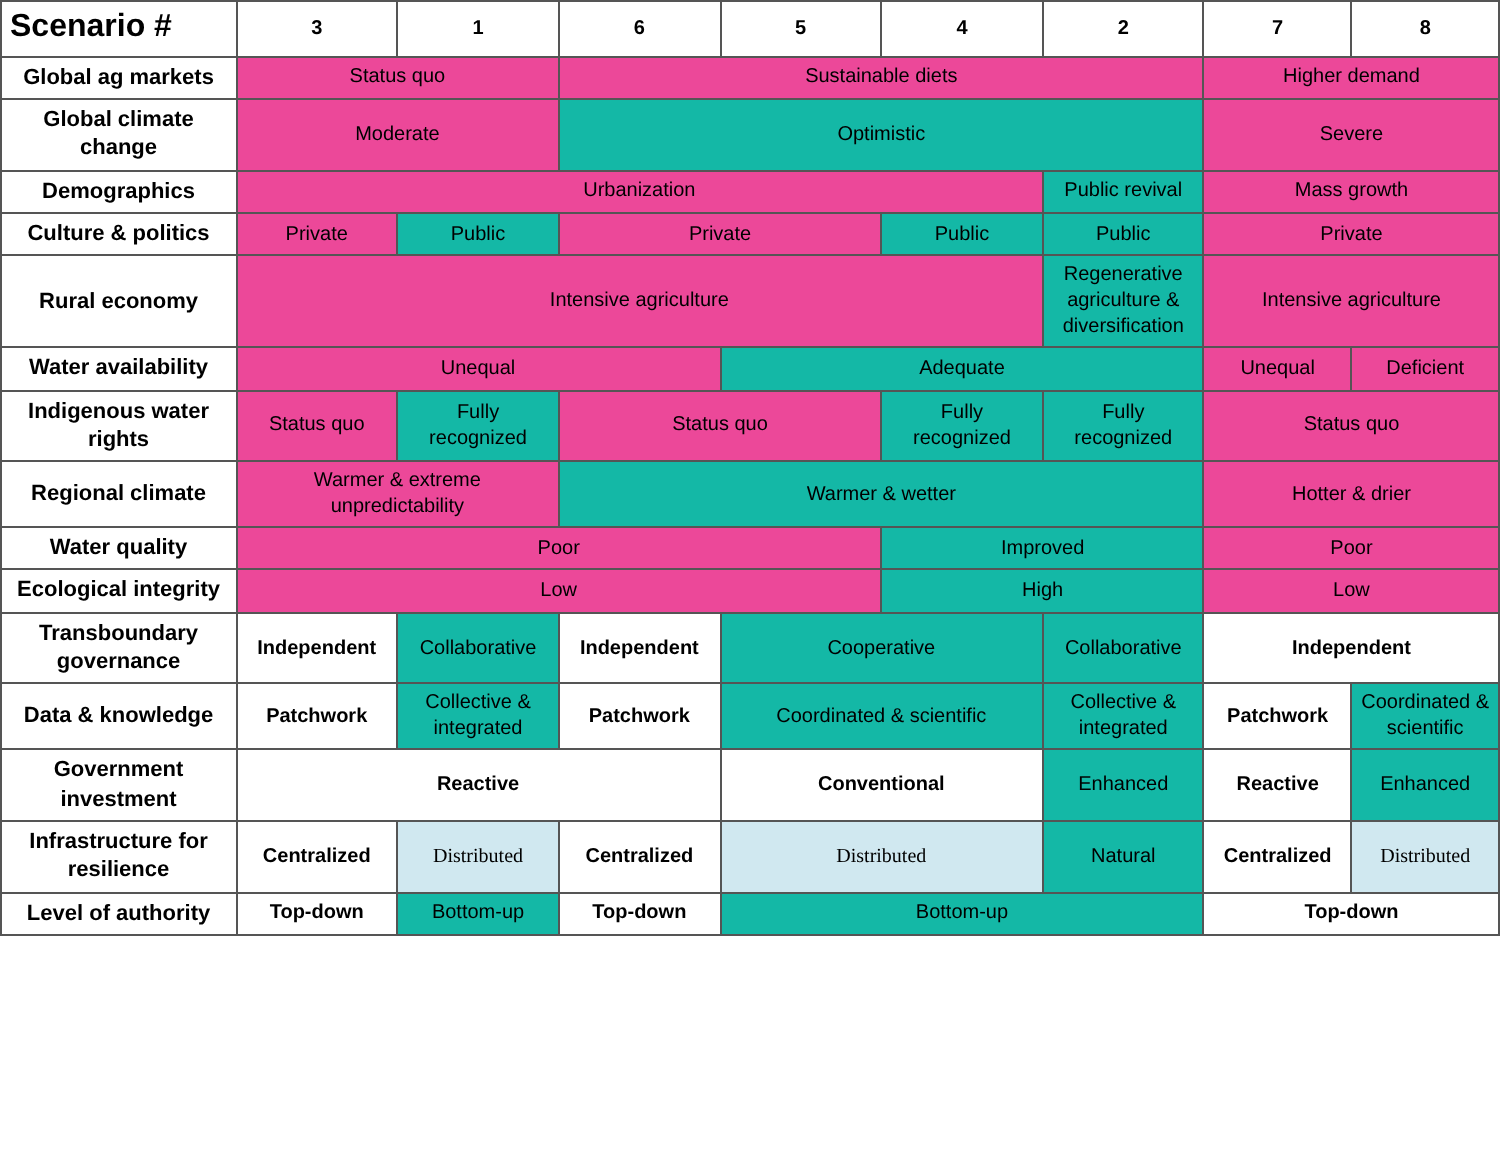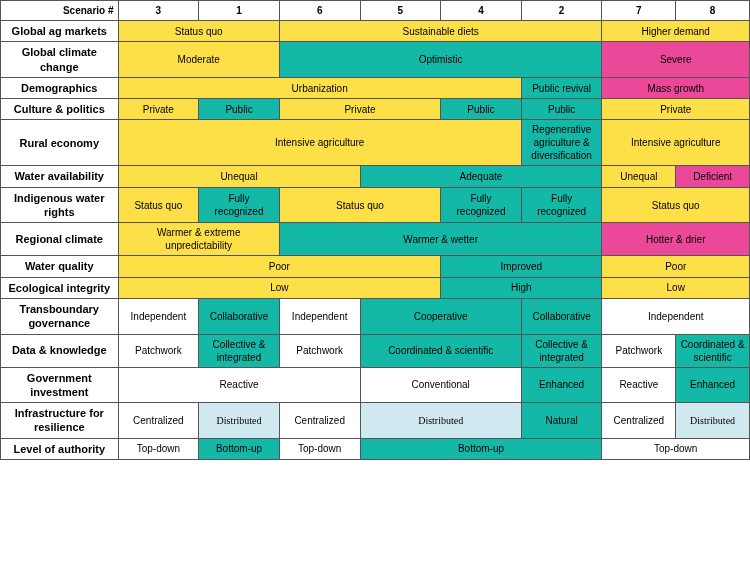--- a/index.html
+++ b/index.html
@@ -1,25 +1,25 @@
 <!DOCTYPE html>
 <html><head>
   <meta charset="utf-8">
   <style>
     * { box-sizing: border-box; margin: 0; padding: 0; }
     body { font-family: Arial, sans-serif; font-size: 10px; background: #fff; }
     .table-wrapper { width: 750px; overflow: hidden; }
     table { border-collapse: collapse; width: 750px; table-layout: fixed; }
     td, th { border: 1px solid #555; padding: 3px 4px; text-align: center; vertical-align: middle; line-height: 1.3; }
     .col-label { width: 102px; font-weight: bold; text-align: center; background: #fff; font-size: 11px; }
-    .scenario-label { font-size: 10px; text-align: right; padding-left: 4px; }
+    .scenario-label { font-size: 16px; text-align: left; padding-left: 4px; }
 
     
-    .c-white { background: #fff; }
-    .c-yellow { background: #fde047; }
+    .c-white { background: #fff; font-weight: bold; }
+    .c-yellow { background: #ec4899; }
     .c-green { background: #14b8a6; }
     .c-blue { background: #d0e8f0; font-family: Liberation Serif, serif; }
     .c-peach { background: #ec4899; }
   </style>
 </head>
 <body>
 
 <div class="table-wrapper">
   <table>
     <colgroup>

